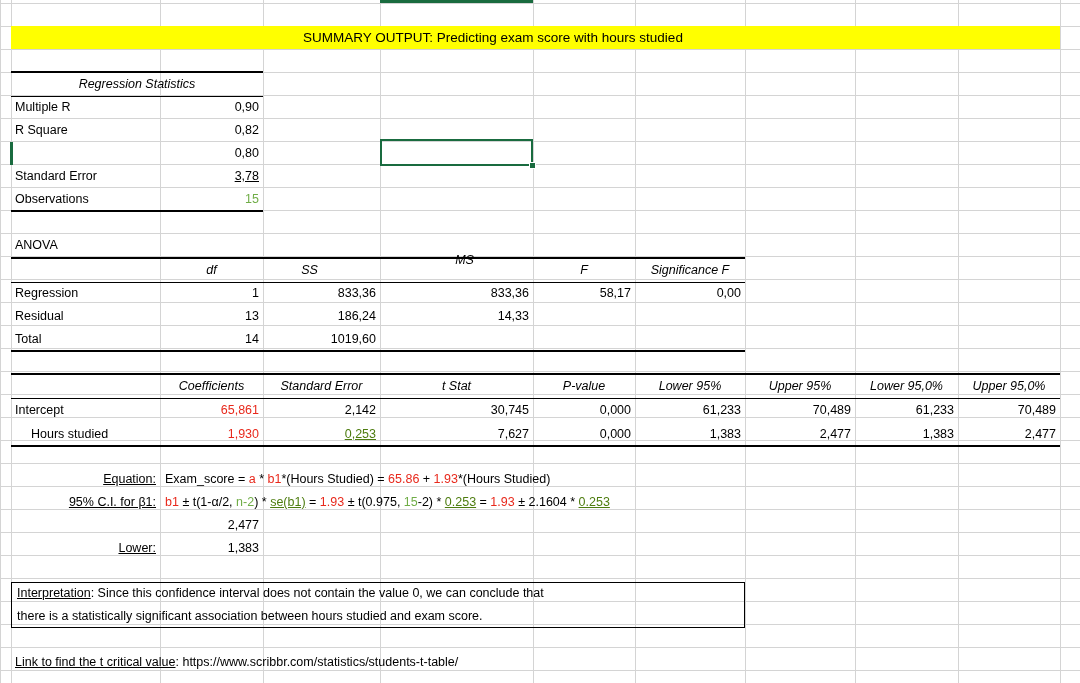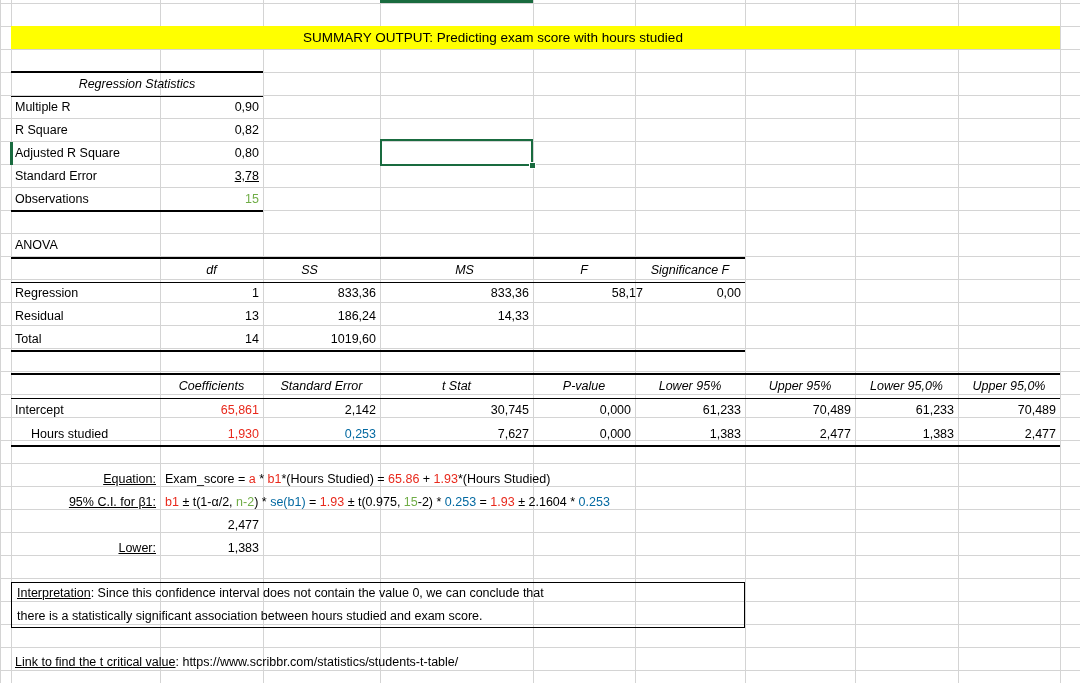--- a/index.html
+++ b/index.html
@@ -108,21 +108,21 @@
   #interpretation-box {
     position: absolute;
     box-sizing: border-box;
     border: 1px solid #000000;
     background: transparent;
   }
 
   
   .red   { color: #e8291c; }
   .green { color: #70ad47; }
-  .blue  { color: #0369a1; }
+  .blue  { color: #4d7c0f; text-decoration: underline; }
   .blk   { color: #000000; }
 
   .formula-line {
     position: absolute;
     height: 23px;
     line-height: 23px;
     white-space: nowrap;
     font-size: 12.5px;
   }
 </style>
@@ -188,51 +188,50 @@
   <div class="cell c italic" style="left:11px; top:73px; width:252px;">Regression Statistics</div>
 
   <div class="rule-thin" style="left:11px; top:96px; width:252px;"></div>
 
   <div class="cell l" style="left:11px; top:96px; width:149px;">Multiple R</div>
   <div class="cell r" style="left:160px; top:96px; width:103px;">0,90</div>
 
   <div class="cell l" style="left:11px; top:119px; width:149px;">R Square</div>
   <div class="cell r" style="left:160px; top:119px; width:103px;">0,82</div>
 
-  <div class="cell l" style="left:11px; top:142px; width:149px;">Adjusted R Square</div>
   <div class="cell r" style="left:160px; top:142px; width:103px;">0,80</div>
 
   <div class="cell l" style="left:11px; top:165px; width:149px;">Standard Error</div>
   <div class="cell r" style="left:160px; top:165px; width:103px;text-decoration:underline;">3,78</div>
 
   <div class="cell l" style="left:11px; top:188px; width:149px;">Observations</div>
   <div class="cell r green" style="left:160px; top:188px; width:103px;">15</div>
 
   <div class="rule" style="left:11px; top:210px; width:252px;"></div>
 
   <div id="active-cell" style="left:380px; top:139px; width:153px; height:27px;"></div>
   <div id="fill-handle" style="left:529px; top:162px;"></div>
 
   <div class="cell l" style="left:11px; top:234px; width:149px;">ANOVA</div>
 
   <div class="rule" style="left:11px; top:257px; width:734px;"></div>
 
   <div class="cell c italic" style="left:160px; top:259px; width:103px;">df</div>
   <div class="cell c italic" style="left:251px; top:259px; width:117px;">SS</div>
-  <div class="cell c italic" style="left:380px; top:259px; width:153px;padding-left:20px;">MS</div>
+  <div class="cell c italic" style="left:380px; top:249px; width:153px;padding-left:20px;">MS</div>
   <div class="cell c italic" style="left:533px; top:259px; width:102px;">F</div>
   <div class="cell c italic" style="left:635px; top:259px; width:110px;">Significance F</div>
 
   <div class="rule-thin" style="left:11px; top:282px; width:734px;"></div>
 
   <div class="cell l" style="left:11px; top:282px; width:149px;">Regression</div>
   <div class="cell r" style="left:160px; top:282px; width:103px;">1</div>
   <div class="cell r" style="left:263px; top:282px; width:117px;">833,36</div>
   <div class="cell r" style="left:380px; top:282px; width:153px;">833,36</div>
-  <div class="cell r" style="left:545px; top:282px; width:102px;">58,17</div>
+  <div class="cell r" style="left:533px; top:282px; width:102px;">58,17</div>
   <div class="cell r" style="left:635px; top:282px; width:110px;">0,00</div>
 
   <div class="cell l" style="left:11px; top:305px; width:149px;">Residual</div>
   <div class="cell r" style="left:160px; top:305px; width:103px;">13</div>
   <div class="cell r" style="left:263px; top:305px; width:117px;">186,24</div>
   <div class="cell r" style="left:380px; top:305px; width:153px;">14,33</div>
 
   <div class="cell l" style="left:11px; top:328px; width:149px;">Total</div>
   <div class="cell r" style="left:160px; top:328px; width:103px;">14</div>
   <div class="cell r" style="left:263px; top:328px; width:117px;">1019,60</div>

